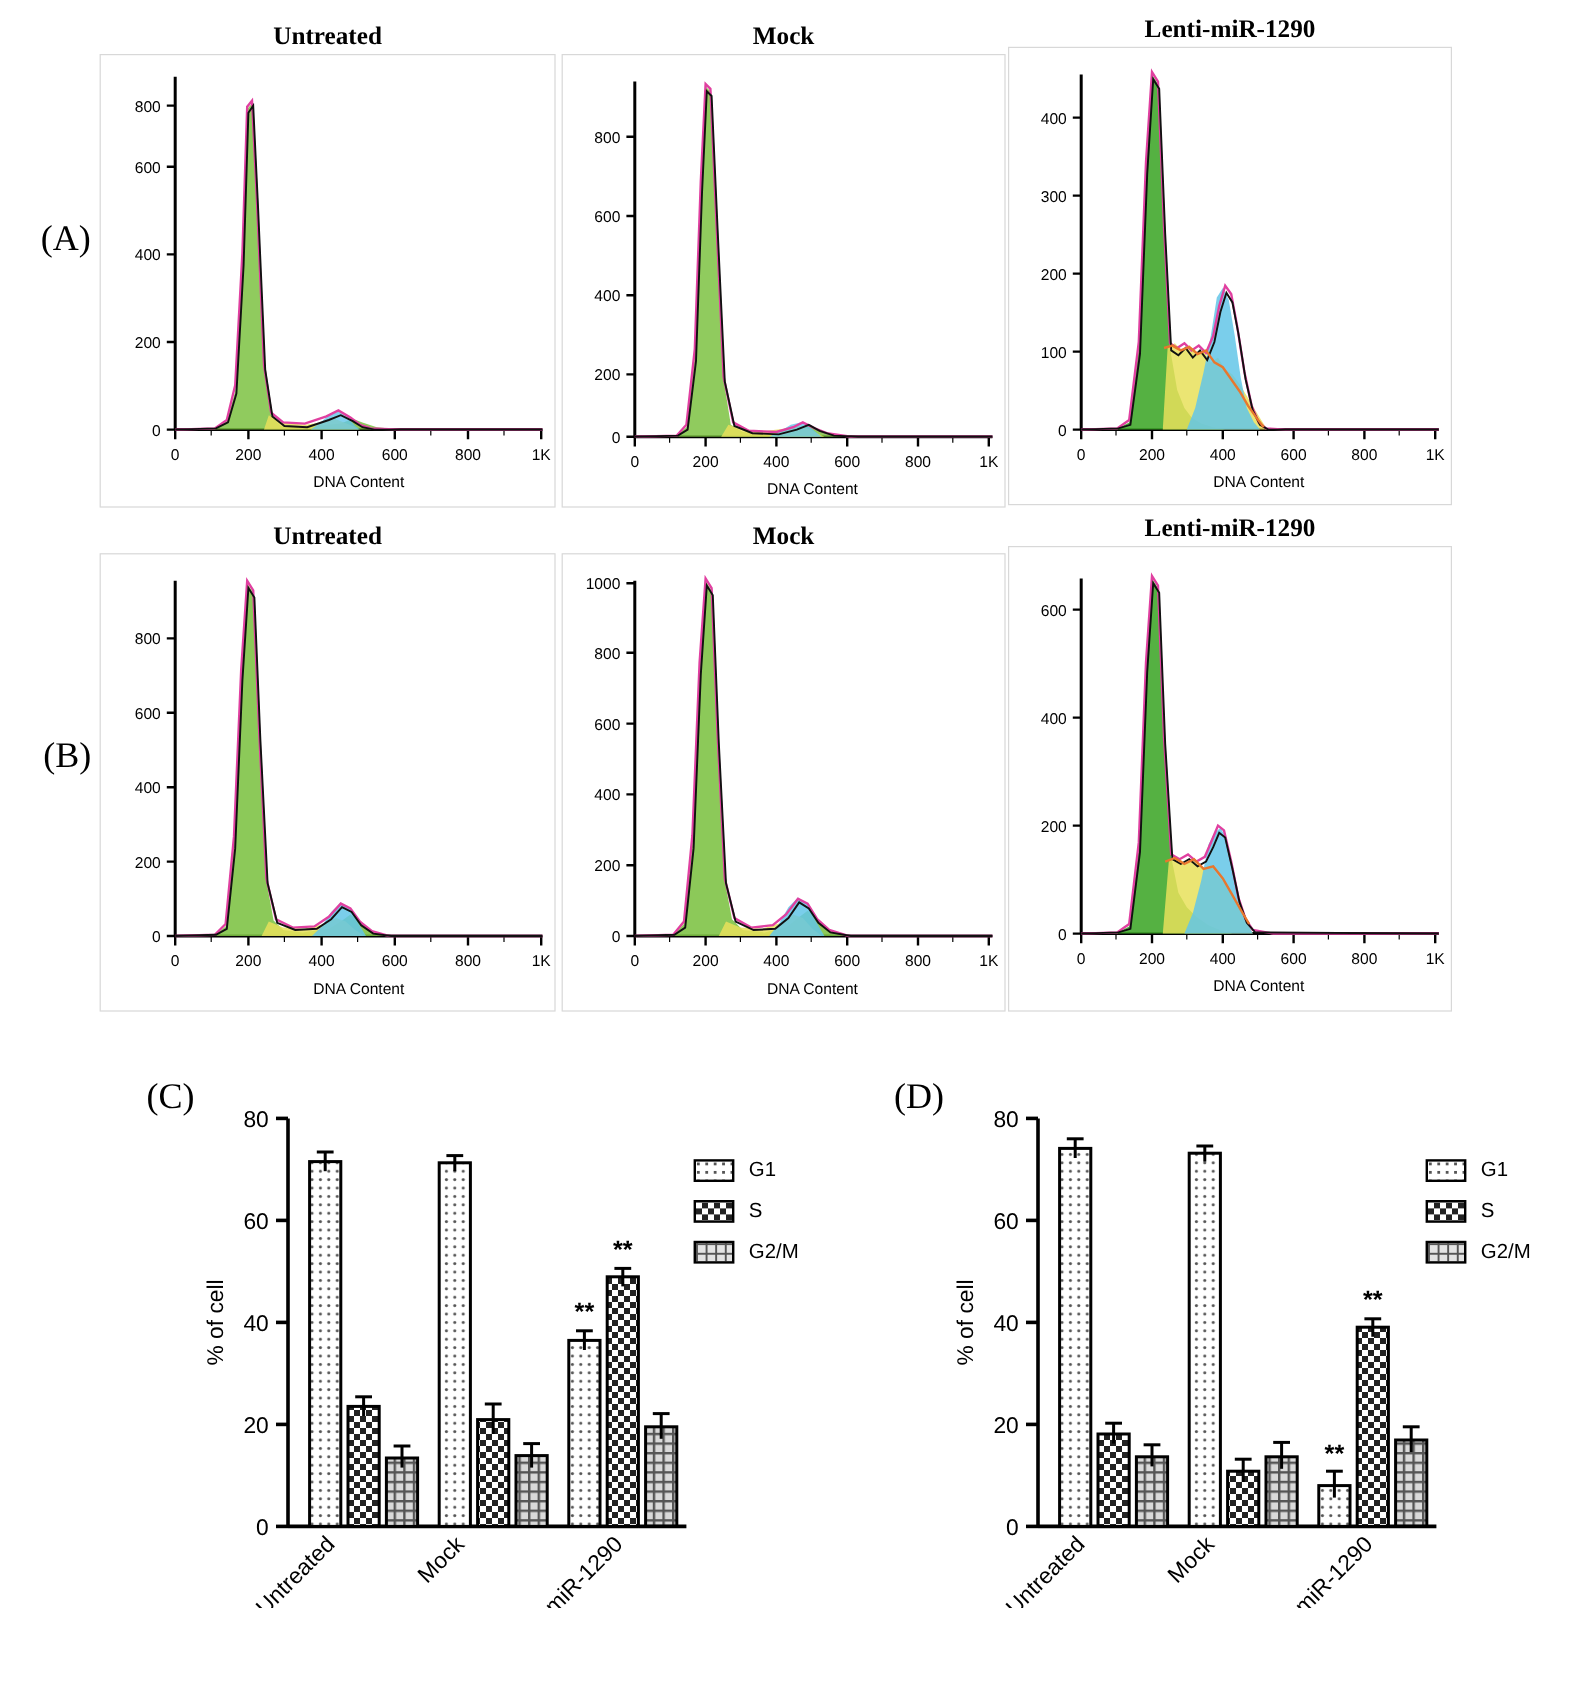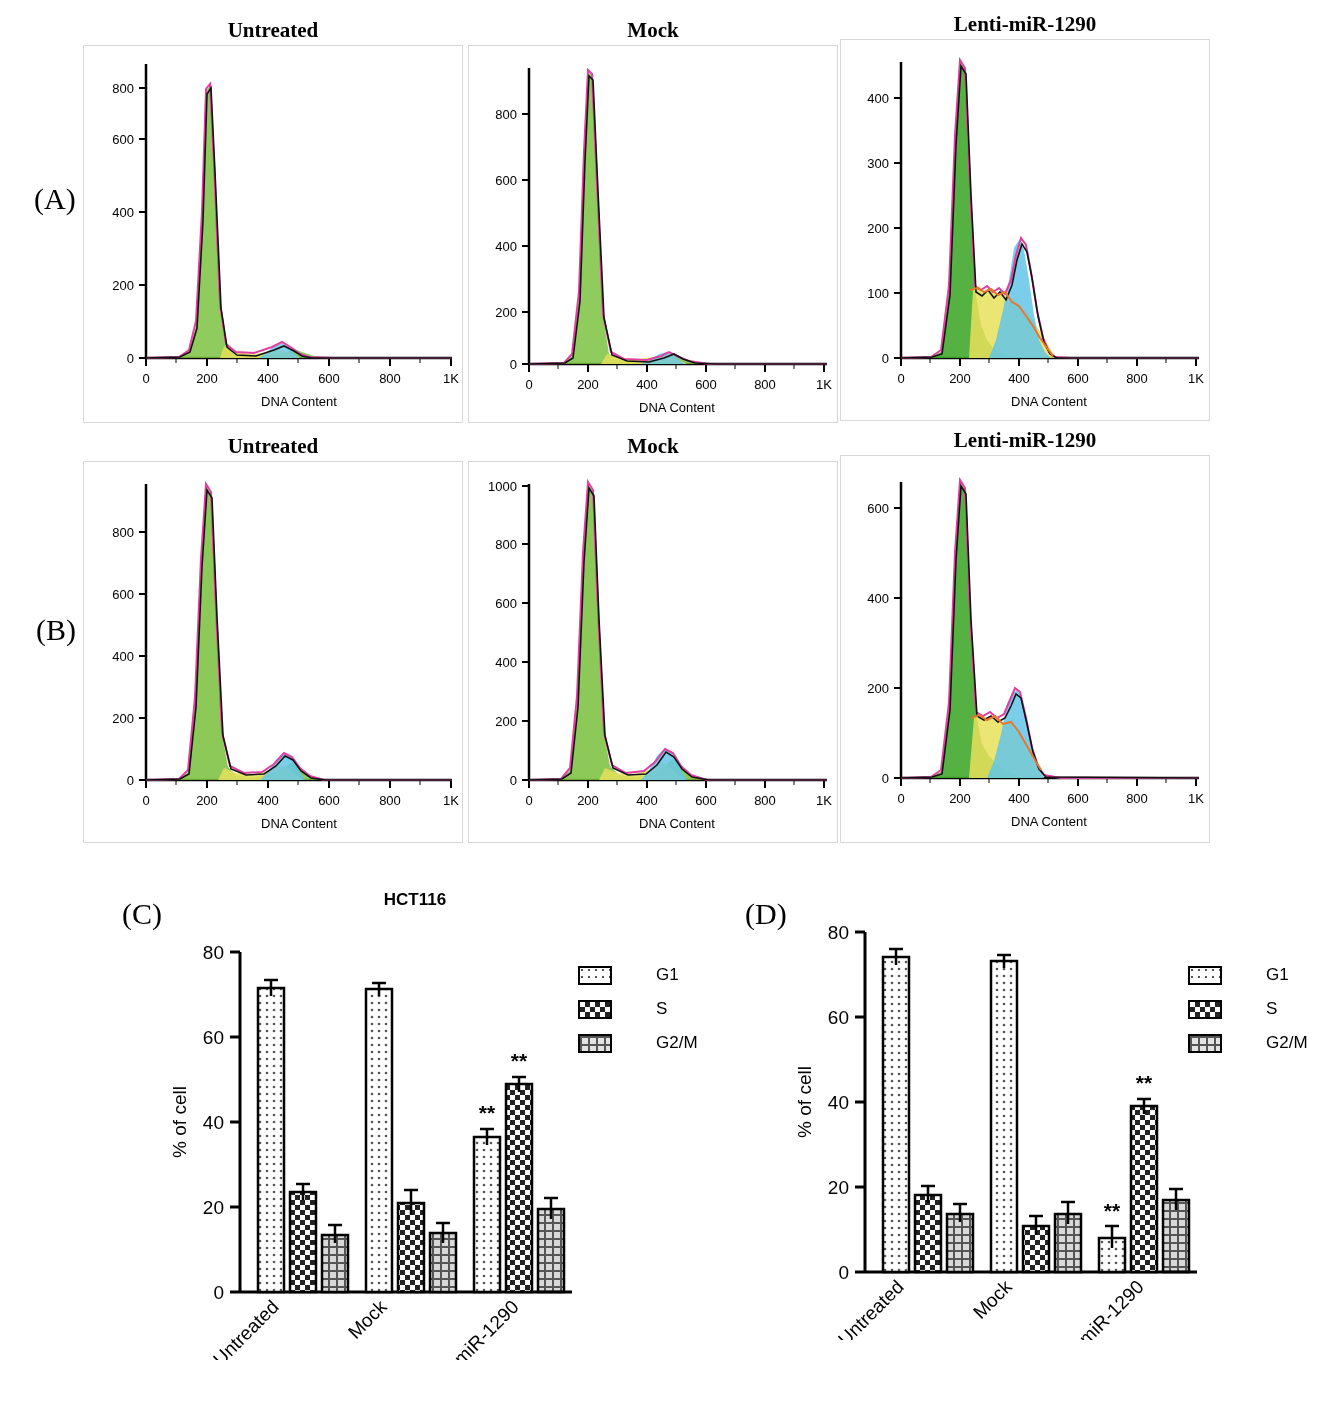--- a/index.html
+++ b/index.html
@@ -42,21 +42,21 @@
     font-size:17px;
     color:#000;
     font-family:"Liberation Sans", sans-serif;
   }
   .legend{
     position:absolute;
     font-size:17px;
     font-family:"Liberation Sans", sans-serif;
   }
   .legend-row{
-    display:flex;align-items:center;margin-bottom:14px;gap:32px;
+    display:flex;align-items:center;margin-bottom:14px;
   }
   .legend-swatch{
     width:34px;height:19px;border:2px solid #000;margin-right:12px;box-sizing:border-box;
   }
   .sw-g1{background:#ffffff;}
   .sw-s{background:#ffffff;}
   .sw-g2{background:#e3e3e3;}
   text{font-family:"Liberation Sans", sans-serif;}
   .axis-label{font-size:13px;fill:#000;}
   .tick-label{font-size:13px;fill:#000;}
@@ -373,21 +373,20 @@
       <path d="M128,322 L133,262 L140,258 L147,264 L154,260 L161,268 L168,265 L174,274 L180,280 L186,290 L192,302 L198,312 L203,322 Z" fill="#e8e05a" opacity="0.85"></path>
       <path d="M146,322 L153,305 L160,278 L166,248 L171,238 L176,234 L181,242 L186,268 L192,296 L198,312 L203,322 Z" fill="#63c5e8" opacity="0.85"></path>
       <path d="M60,322 L90,321 L100,314 L108,246 L114,96 L119,24 L124,32 L129,158 L135,256 L142,260 L149,256 L156,262 L163,258 L169,244 L174,232 L179,236 L185,262 L191,292 L197,310 L203,319 L220,322 L358,322" fill="none" stroke="#e040a0" stroke-width="2"></path>
       <path d="M60,322 L91,321 L101,318 L109,254 L115,104 L120,30 L125,38 L130,164 L136,260 L143,264 L150,260 L157,266 L164,262 L170,250 L175,238 L180,242 L186,268 L192,296 L198,313 L205,321 L358,322" fill="none" stroke="#111" stroke-width="1.6"></path>
       <path d="M130,262 L138,259 L146,264 L154,260 L162,268 L170,266 L178,276 L186,290 L194,304 L200,314" fill="none" stroke="#e8772e" stroke-width="2"></path>
     </svg>
   </div>
 </div>
 
 <div class="bar-chart" style="left:160px;top:890px;width:480px;height:480px;">
-  <div class="bc-title" style="margin-left:30px;">HCT116</div>
   <svg width="480" height="450" viewBox="0 0 480 450">
 
     <line x1="80" y1="42" x2="80" y2="382" stroke="#000" stroke-width="3"></line>
     <line x1="80" y1="382" x2="372" y2="382" stroke="#000" stroke-width="3"></line>
 
     <g stroke="#000" stroke-width="3">
       <line x1="70" y1="382" x2="80" y2="382"></line>
       <line x1="70" y1="297" x2="80" y2="297"></line>
       <line x1="70" y1="212" x2="80" y2="212"></line>
       <line x1="70" y1="127" x2="80" y2="127"></line>

